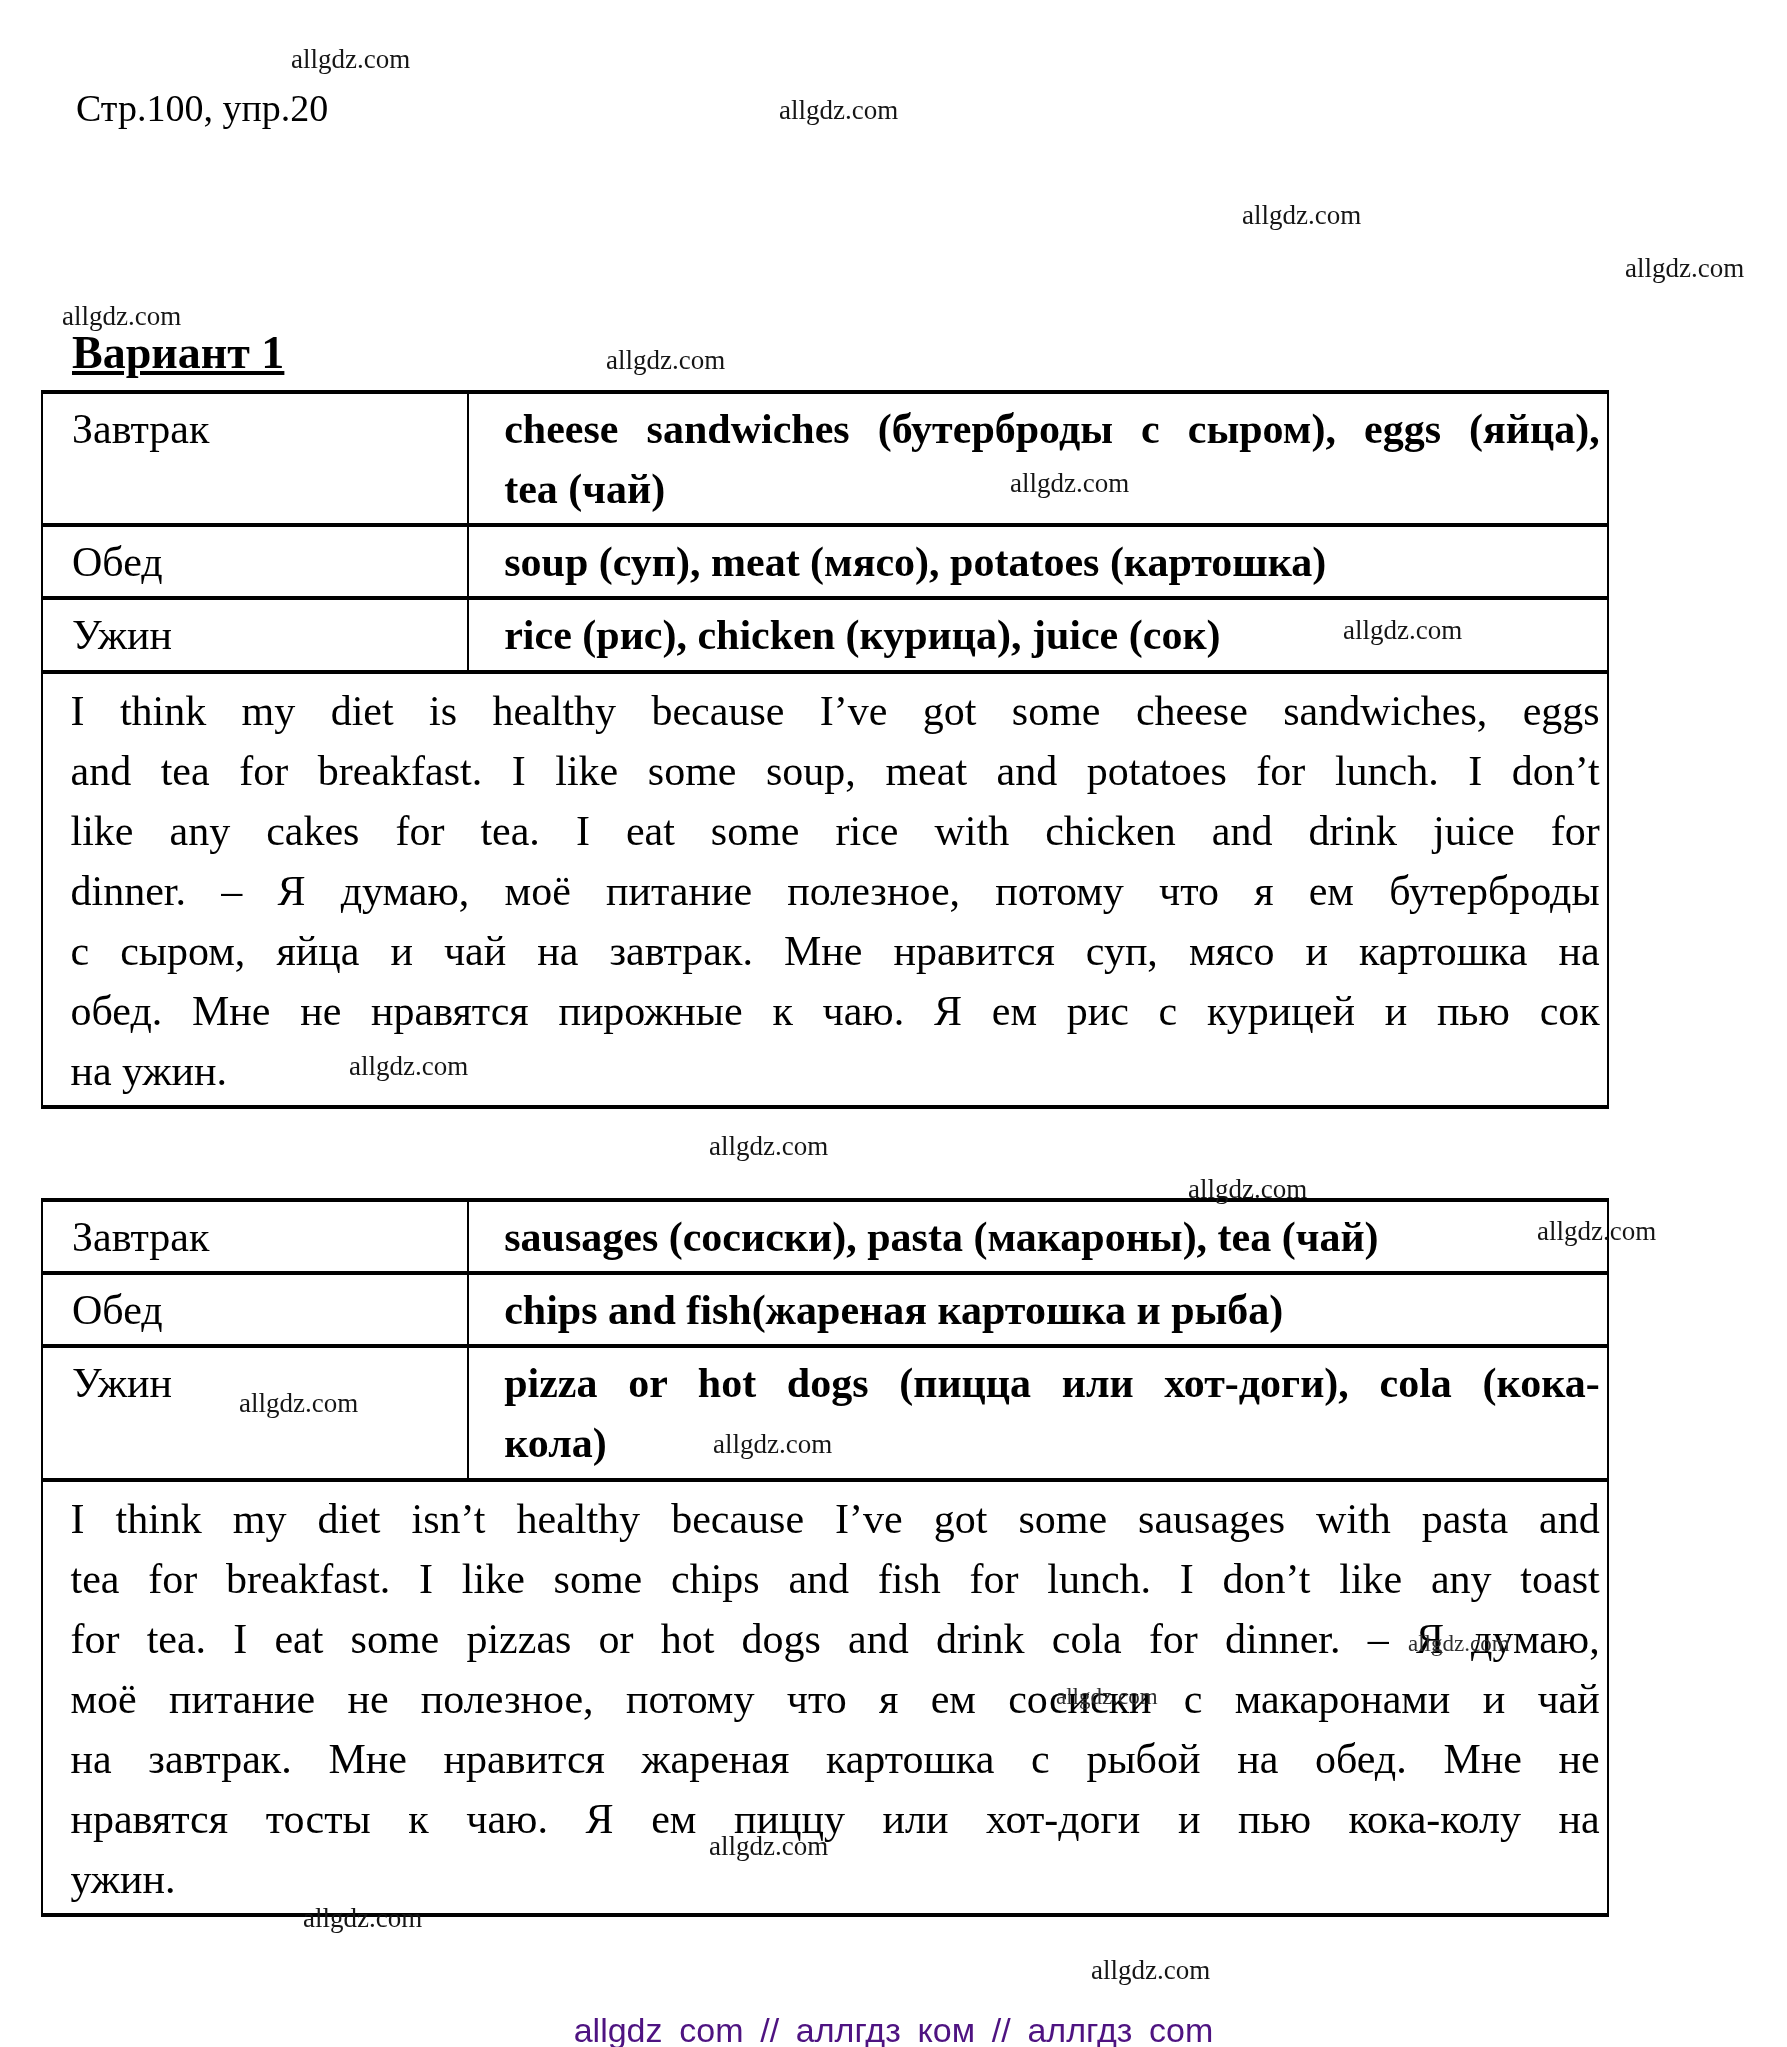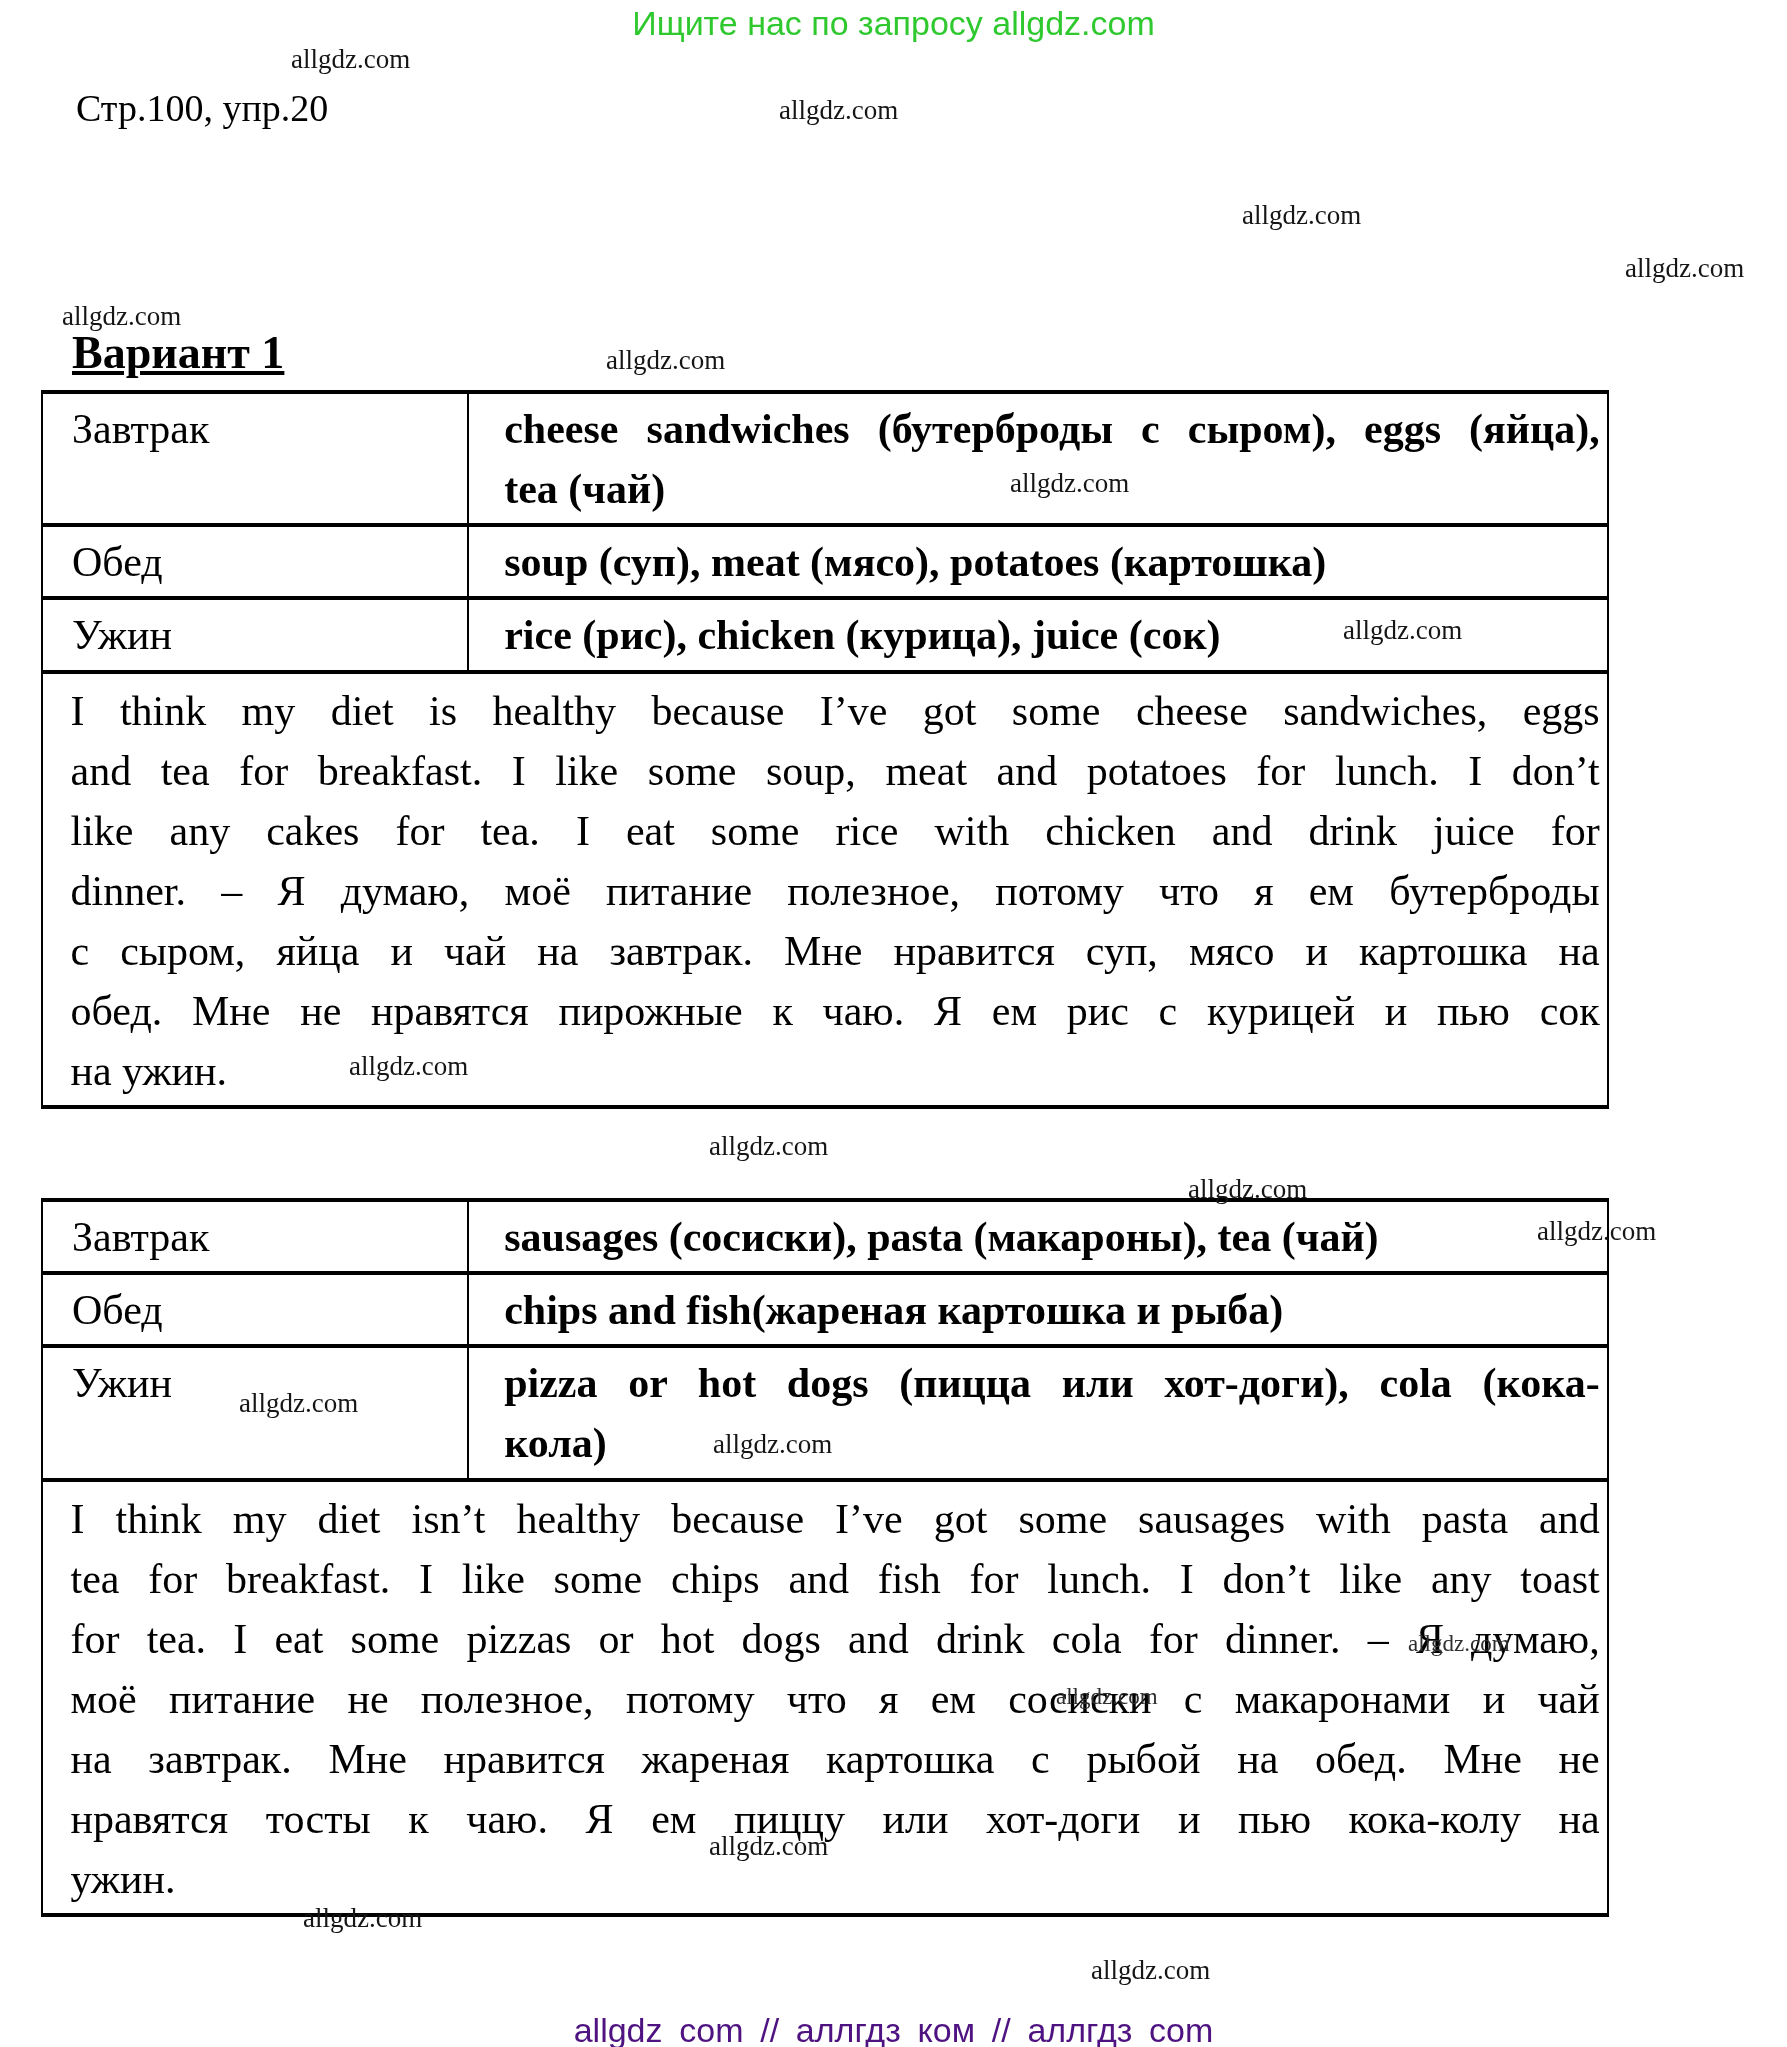--- a/index.html
+++ b/index.html
@@ -65,21 +65,20 @@
     font-family:"Liberation Sans", sans-serif;
     font-size:34px;color:#4e1381;
     word-spacing:7.3px;white-space:nowrap;
   }
 </style>
 </head>
 <body>
 
 <div class="page">
 
-  <div class="banner">Ищите нас по запросу allgdz.com</div>
 
   <div class="h-page">Стр.100, упр.20</div>
 
 
   <div class="h-variant" style="top:327px;text-decoration:underline;">Вариант 1</div>
 
   <table class="meal" style="top:390px;">
     <tbody>
         <tr style="height:122px;">
       <td class="lbl">Завтрак</td>

